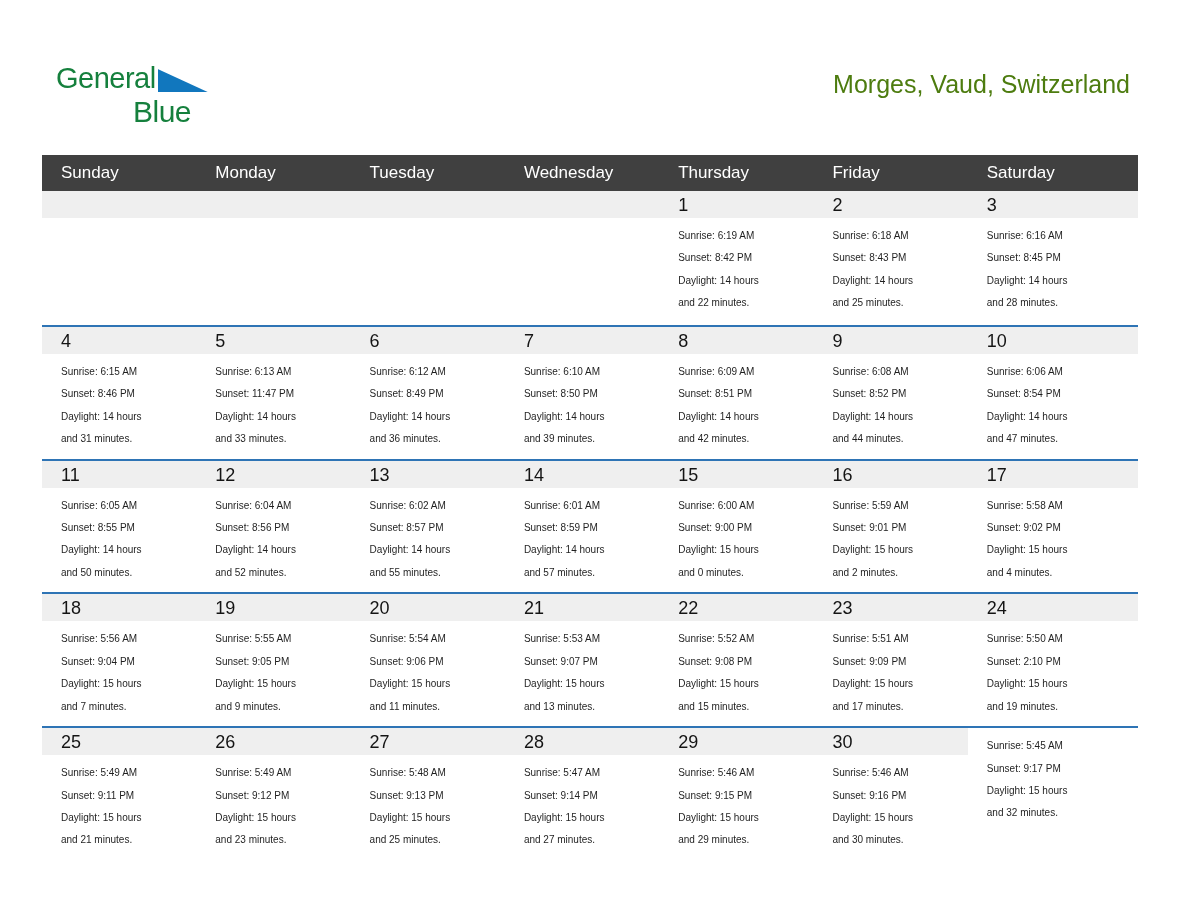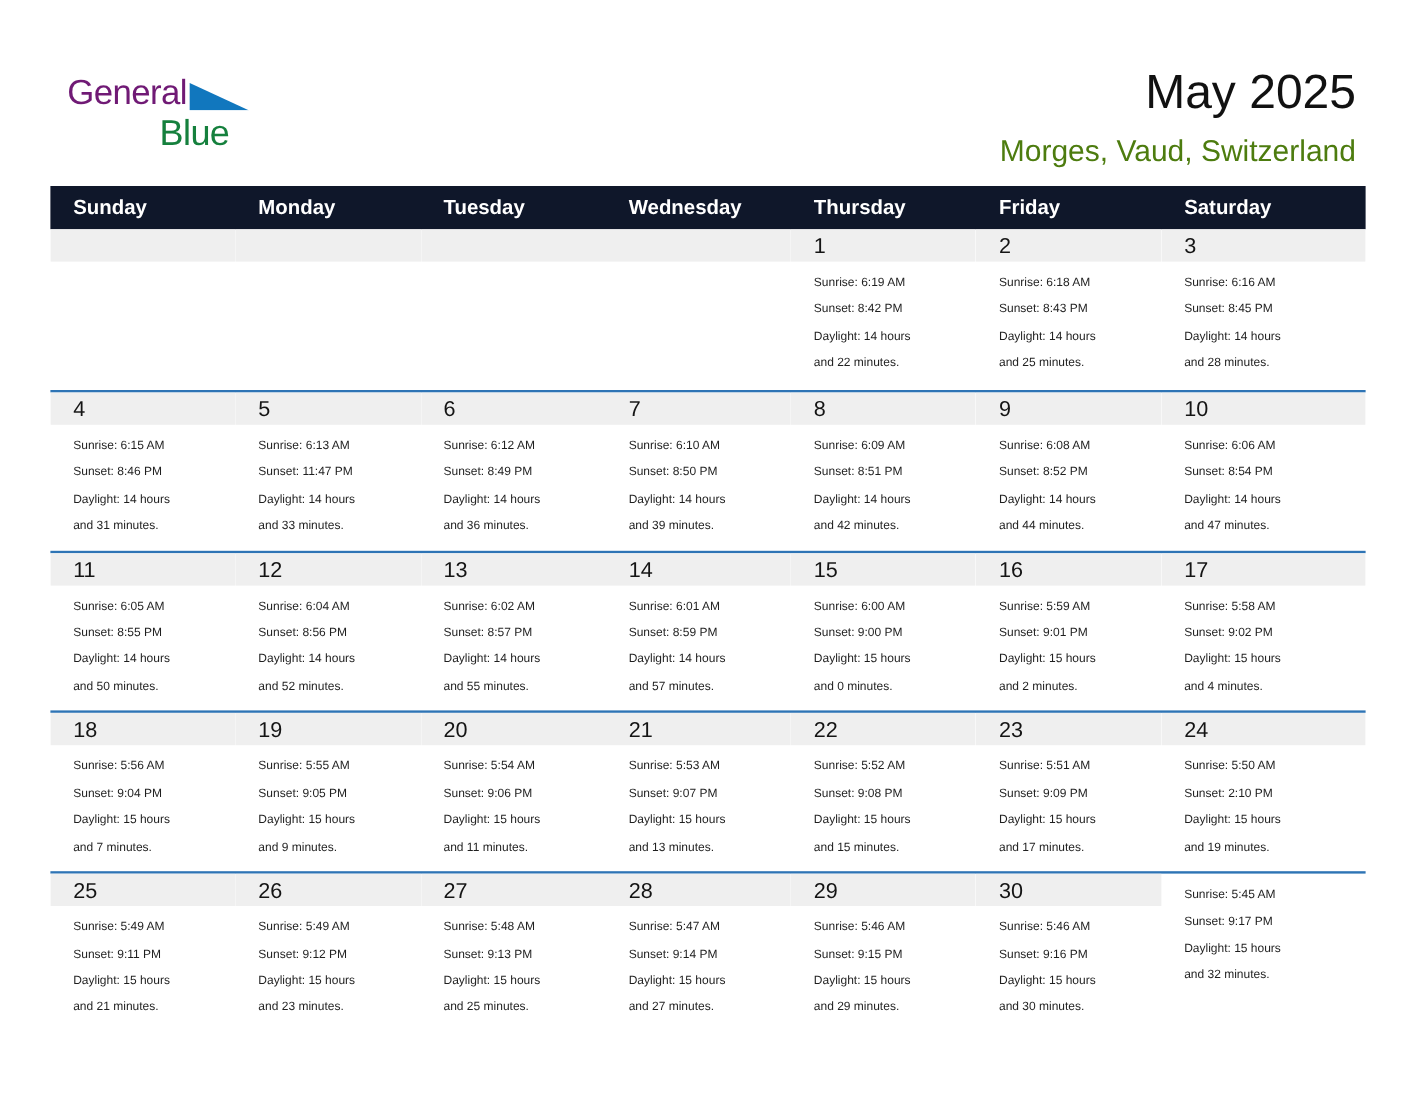--- a/index.html
+++ b/index.html
@@ -9,39 +9,39 @@
     font-family: "Liberation Sans", sans-serif;
     color: #1a1a1a;
     position: relative;
     overflow: hidden;
   }
   .page { position: relative; width: 1188px; height: 918px; }
 
   
   .logo { position: absolute; left: 56px; top: 64px; }
   .logo-line1 { display: flex; align-items: flex-end; }
-  .logo-word1 { font-size: 29px; line-height: 1; color: #701a75; letter-spacing: -0.5px; }
+  .logo-word1 { font-size: 29px; line-height: 1; color: #15803d; letter-spacing: -0.5px; }
   .logo-tri {
     width: 50px; height: 23px; margin-left: 2px; margin-bottom: 1px;
     background: #1177BE;
     clip-path: polygon(0 0, 100% 100%, 0 100%);
   }
   .logo-word2 { font-size: 30px; line-height: 1; color: #15803d; padding-left: 77px; margin-top: 4px; letter-spacing: -0.5px; }
 
   
   .titles { position: absolute; top: 56px; right: 58px; text-align: right; }
   .month-title { font-size: 40px; line-height: 1.05; color: #111; font-weight: 400; }
   .location-subtitle { font-size: 25px; margin-top: 14px; color: #4d7c0f; font-weight: 400; }
 
   
   .calendar { position: absolute; left: 42px; top: 155px; width: 1096px; }
   .cal-head {
     display: grid; grid-template-columns: repeat(6, 154.3px) 1fr;
-    background: #0f172a; height: 36px; align-items: center;
-    color: #fff; font-size: 17px; font-weight: 700;
+    background: #404040; height: 36px; align-items: center;
+    color: #fff; font-size: 17px; font-weight: 400;
   }
   .cal-head > div { padding-left: 19px; overflow: hidden; white-space: nowrap; }
 
   .week {
     display: grid; grid-template-columns: repeat(6, 154.3px) 1fr;
     height: 133.8px;
   }
   .week + .week { border-top: 2px solid #2E74B5; }
   .cell { overflow: hidden; }
   .strip {
@@ -61,21 +61,20 @@
 
   <div class="logo">
     <div class="logo-line1">
       <span class="logo-word1">General</span>
       <span class="logo-tri"></span>
     </div>
     <div class="logo-word2">Blue</div>
   </div>
 
   <div class="titles">
-    <div class="month-title">May 2025</div>
     <div class="location-subtitle">Morges, Vaud, Switzerland</div>
   </div>
 
   <div class="calendar">
     <div class="cal-head">
       <div>Sunday</div>
       <div>Monday</div>
       <div>Tuesday</div>
       <div>Wednesday</div>
       <div>Thursday</div>

